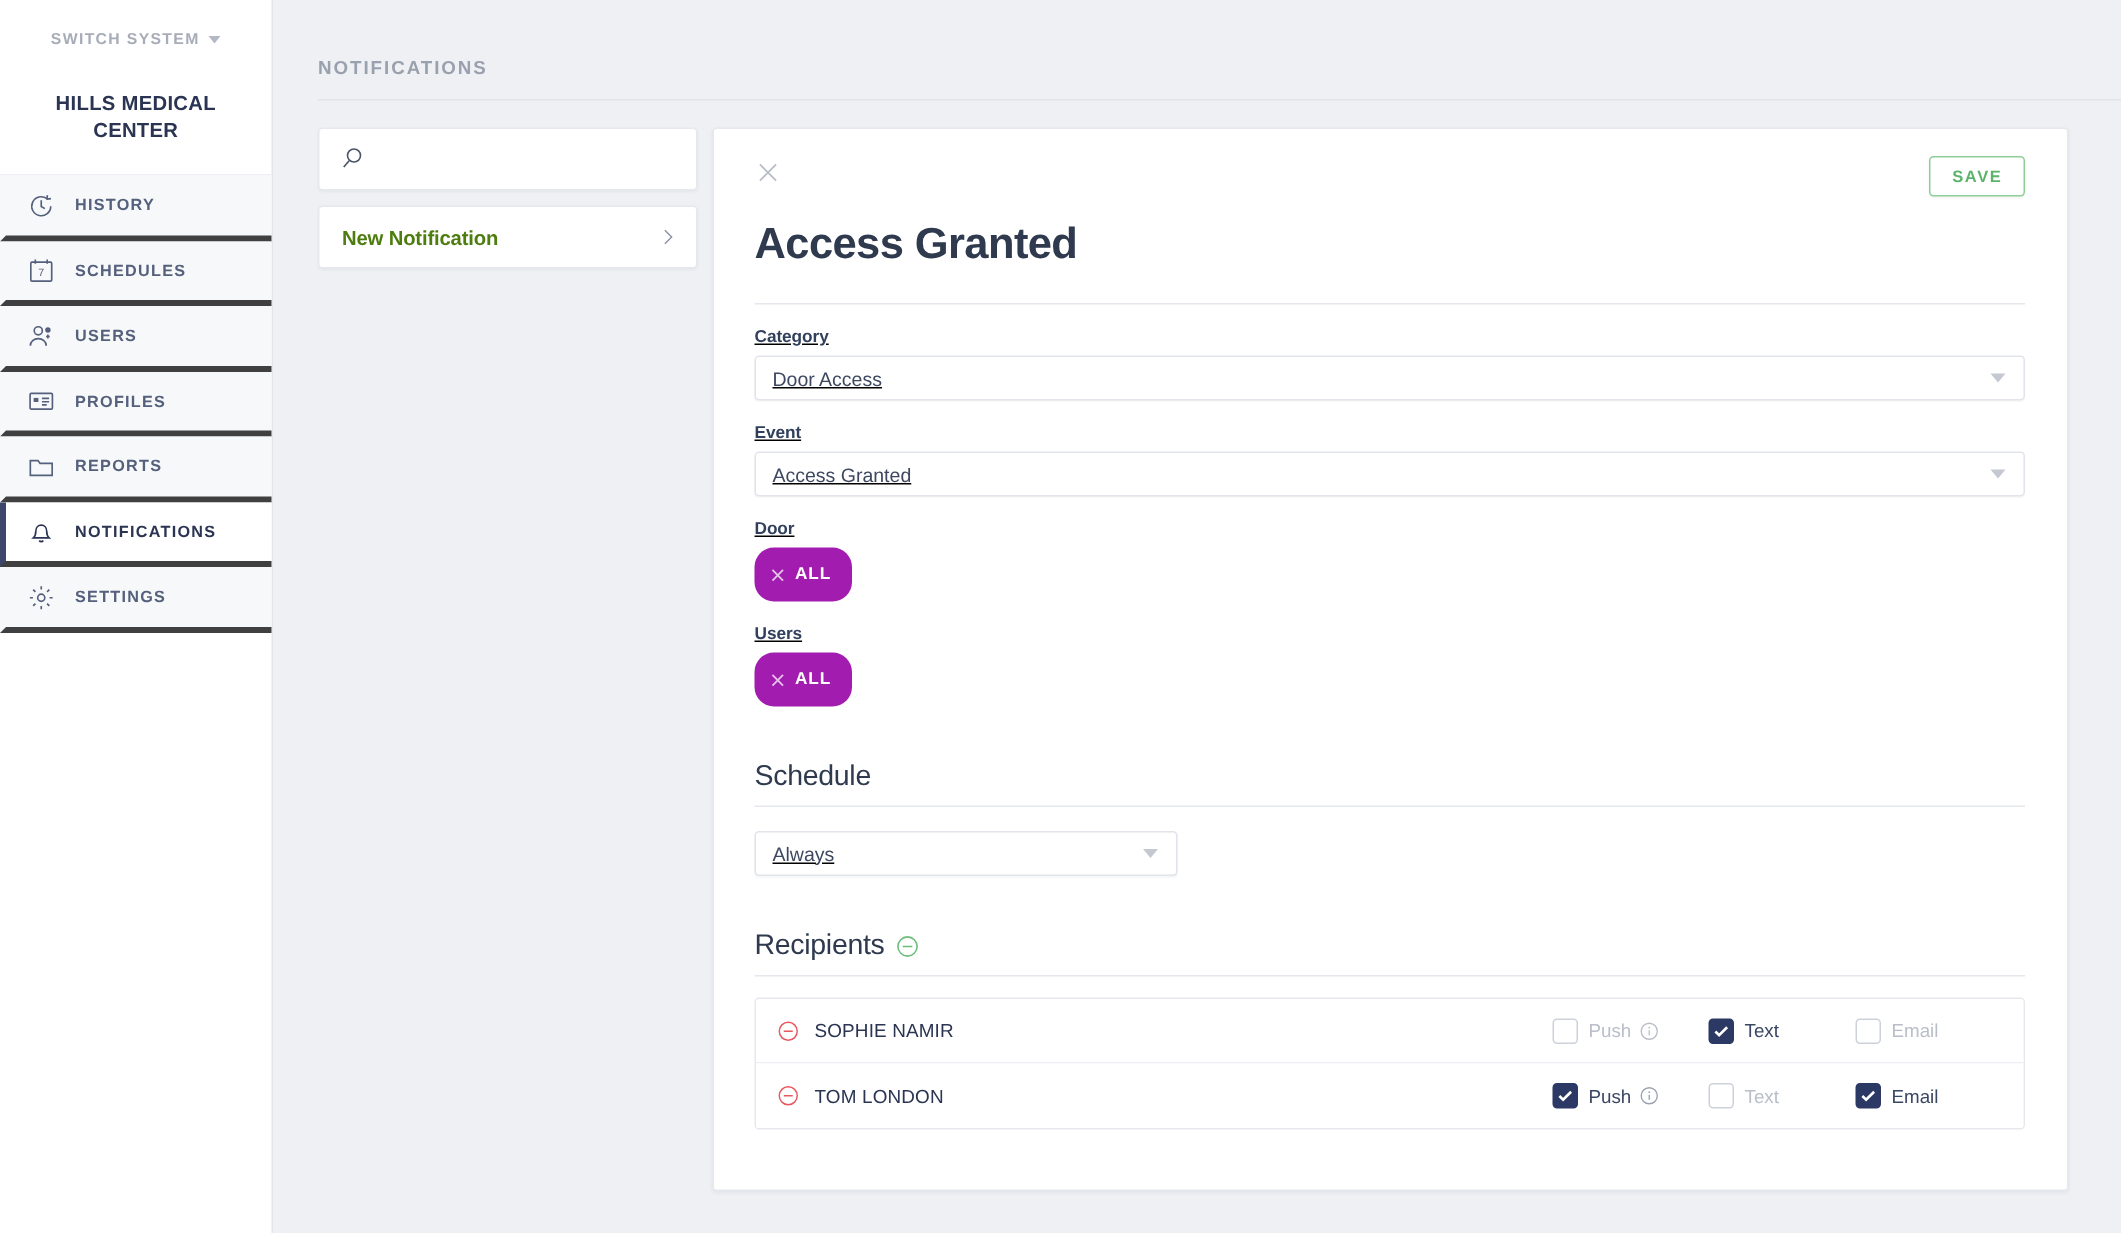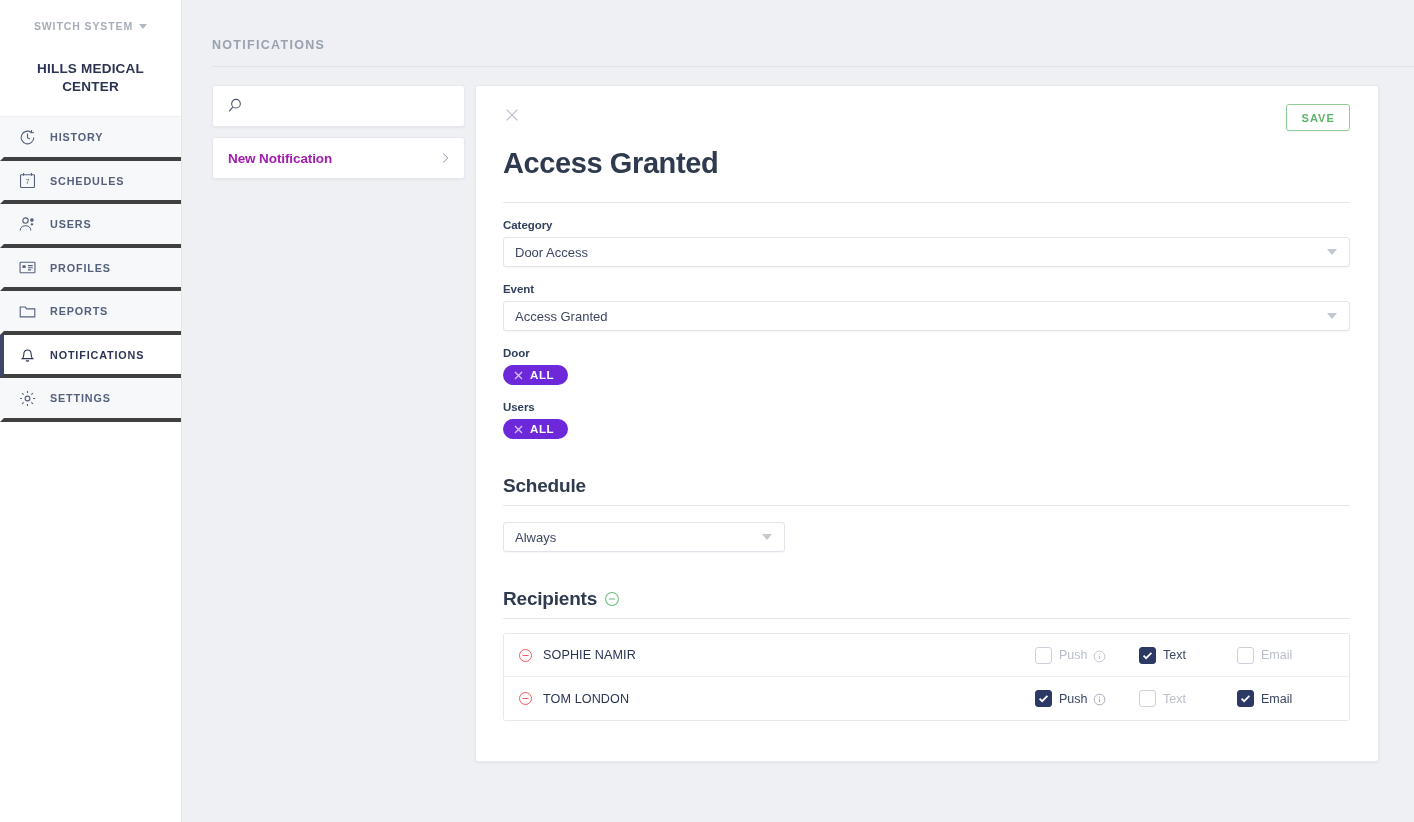--- a/index.html
+++ b/index.html
@@ -102,21 +102,21 @@
     border: 0; outline: 0; flex: 1; margin-left: 8px;
     font-family: inherit; font-size: 13px; color: #3b4560; background: transparent;
   }
   .list-card {
     height: 42px; background: #fff;
     border: 1px solid #e6e8ed; border-radius: 3px;
     box-shadow: 0 1px 2px rgba(30,40,60,.05);
     display: flex; align-items: center; justify-content: space-between;
     padding: 0 14px 0 15px; cursor: pointer;
   }
-  .list-card-label { font-size: 13.5px; font-weight: 700; color: #a21caf; letter-spacing: -.1px; }
+  .list-card-label { font-size: 13.5px; font-weight: 700; color: #4d7c0f; letter-spacing: -.1px; }
   .chev { width: 9px; height: 14px; }
 
   
   .detail {
     flex: 1; background: #fff;
     border: 1px solid #e6e8ed; border-radius: 3px;
     box-shadow: 0 1px 3px rgba(30,40,60,.06);
     min-height: 672px;
     padding: 18px 28px 40px 25px;
     position: relative;
@@ -132,21 +132,21 @@
     box-shadow: 0 1px 2px rgba(30,40,60,.06);
     margin-left: 19px;
   }
   .detail-title {
     font-size: 29px; font-weight: 700; color: #2f3a4f;
     letter-spacing: -.4px;
     margin: 16px 0 0 2px;
   }
   .rule { height: 1px; background: #e4e7ec; margin: 22px 0 0 2px; }
 
-  .field { margin-top: 16px; padding-left: 2px; }
+  .field { margin-top: 16px; padding-left: 2px; text-decoration: underline; }
   .field-label {
     font-size: 11.5px; font-weight: 700; color: #31405c;
     margin-bottom: 6px; letter-spacing: -.05px;
   }
   .select {
     height: 30px; background: #fff;
     border: 1px solid #e1e4ea; border-radius: 3px;
     display: flex; align-items: center; justify-content: space-between;
     padding: 0 12px 0 11px; cursor: pointer;
     box-shadow: 0 1px 1px rgba(30,40,60,.04);
@@ -155,30 +155,30 @@
   .caret-dn {
     width: 0; height: 0;
     border-left: 5px solid transparent;
     border-right: 5px solid transparent;
     border-top: 6px solid #c3c8d1;
   }
   .select.narrow { width: 282px; }
 
   .chip {
     display: inline-flex; align-items: center; gap: 6px;
-    background: #6d28d9; color: #fff;
-    border-radius: 13px; height: 20px;
+    background: #a21caf; color: #fff;
+    border-radius: 13px; height: 36px;
     padding: 0 14px 0 10px;
     font-size: 11.5px; font-weight: 700; letter-spacing: .6px;
     cursor: pointer;
   }
   .chip-x { width: 11px; height: 11px; opacity: .72; }
 
   .section-title {
-    font-size: 19px; font-weight: 700; color: #2f3a4f;
+    font-size: 19px; font-weight: 400; color: #2f3a4f;
     margin: 36px 0 0 2px;
     display: flex; align-items: center; gap: 7px;
     letter-spacing: -.2px;
     text-align: center;
   }
   .section-rule { height: 1px; background: #e4e7ec; margin: 8px 0 0 2px; }
 
   .recip-table {
     margin: 14px 0 0 2px;
     border: 1px solid #e6e8ed; border-radius: 3px;

